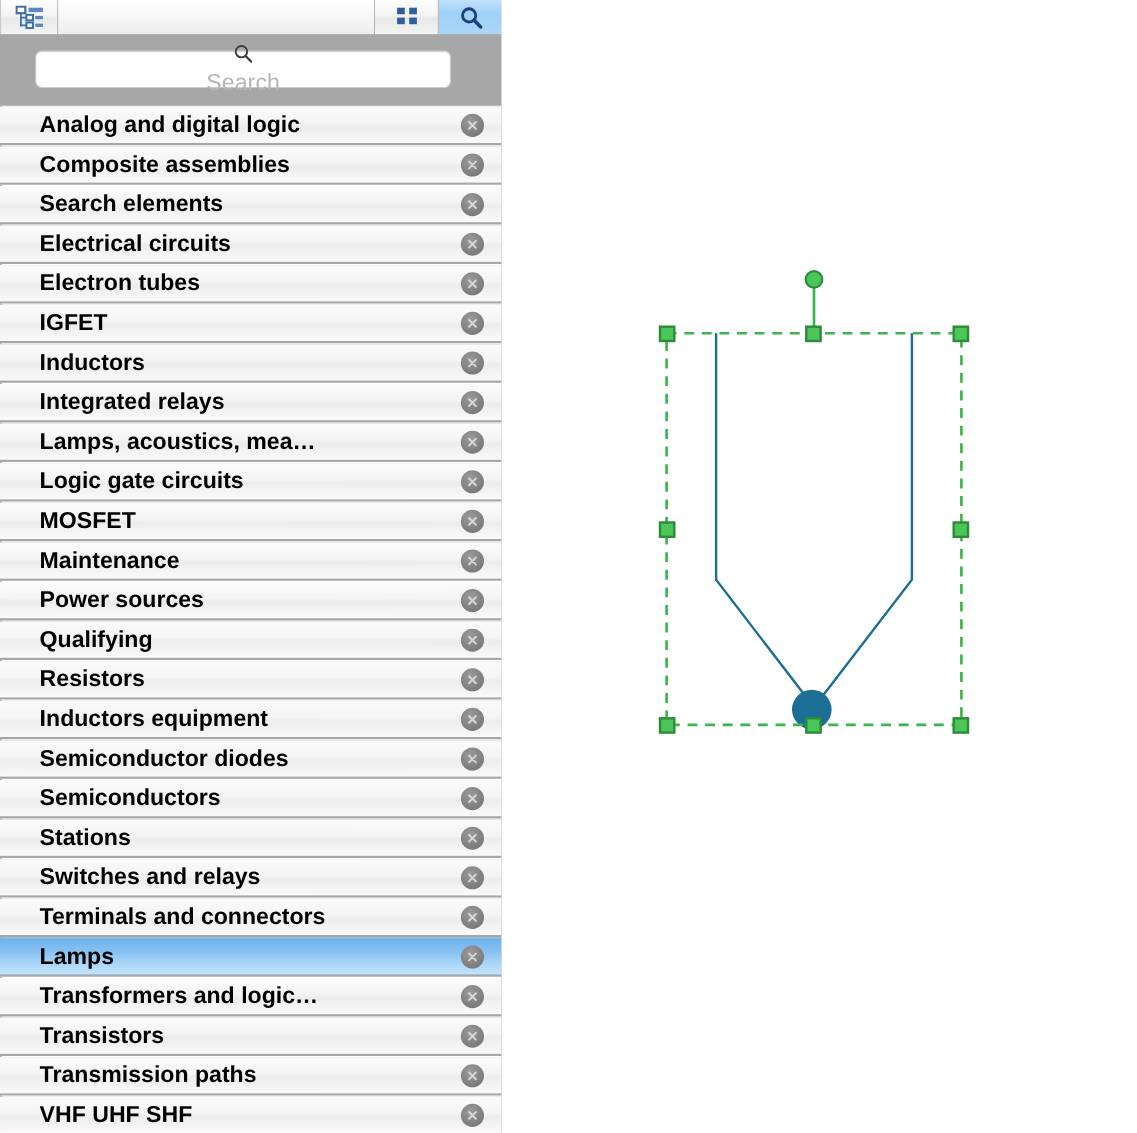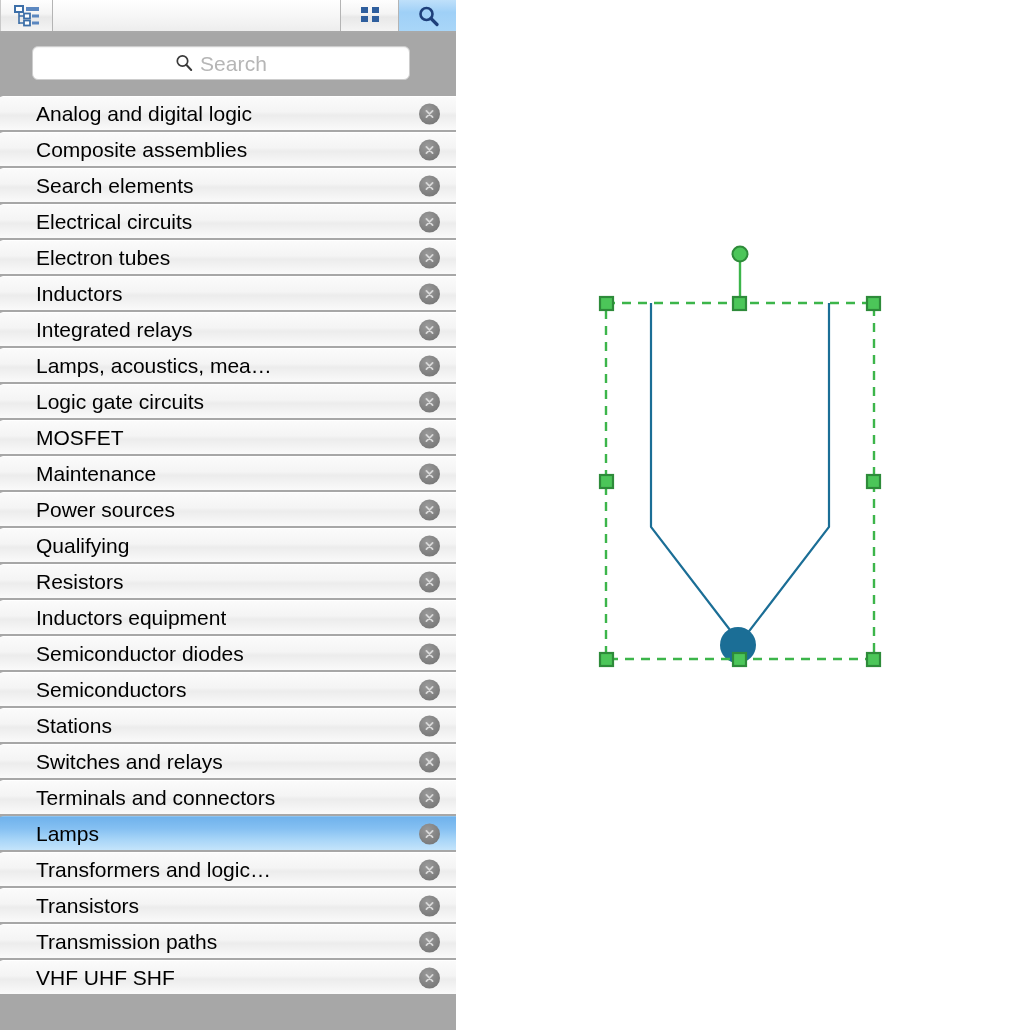--- a/index.html
+++ b/index.html
@@ -86,20 +86,21 @@
     box-shadow: inset 0 1px 1px rgba(0,0,0,0.05);
     display: flex;
     align-items: center;
     justify-content: center;
     box-sizing: border-box;
   }
   #search-field .sf-inner {
     display: flex;
     align-items: center;
     gap: 7px;
+    flex-direction: column;
   }
   #search-placeholder {
     color: #b6b6b6;
     font-size: 21px;
     line-height: 21px;
     letter-spacing: 0.1px;
   }
   .icon-mag-sm { width: 18px; height: 18px; display: block; }
 
   
@@ -127,20 +128,21 @@
     background: linear-gradient(to bottom, #6fb2ec 0%, #85c0f2 35%, #a9d6f8 70%, #c4e4fb 100%);
     border-top: 1px solid #8cc3f0;
   }
   .row-label {
     margin-left: 33px;
     font-size: 21px;
     color: #000000;
     white-space: nowrap;
     overflow: hidden;
     line-height: 24px;
+    font-weight: bold;
   }
   .row-clear {
     position: absolute;
     right: 16px;
     top: 50%;
     transform: translateY(-50%);
     width: 21px;
     height: 21px;
     border-radius: 50%;
     background: radial-gradient(circle at 40% 32%, #9a9a9a 0%, #808080 60%, #6f6f6f 100%);
@@ -260,20 +262,28 @@
         </div>
         <div class="row">
           <span class="row-label">Electron tubes</span>
           <span class="row-clear">
             <svg viewBox="0 0 13 13">
               <path d="M3.4 3.4 L9.6 9.6 M9.6 3.4 L3.4 9.6" stroke="#d6d6d6" stroke-width="1.8" stroke-linecap="round"></path>
             </svg>
           </span>
         </div>
         <div class="row">
+          <span class="row-label">IGFET</span>
+          <span class="row-clear">
+            <svg viewBox="0 0 13 13">
+              <path d="M3.4 3.4 L9.6 9.6 M9.6 3.4 L3.4 9.6" stroke="#d6d6d6" stroke-width="1.8" stroke-linecap="round"></path>
+            </svg>
+          </span>
+        </div>
+        <div class="row">
           <span class="row-label">Inductors</span>
           <span class="row-clear">
             <svg viewBox="0 0 13 13">
               <path d="M3.4 3.4 L9.6 9.6 M9.6 3.4 L3.4 9.6" stroke="#d6d6d6" stroke-width="1.8" stroke-linecap="round"></path>
             </svg>
           </span>
         </div>
         <div class="row">
           <span class="row-label">Integrated relays</span>
           <span class="row-clear">

